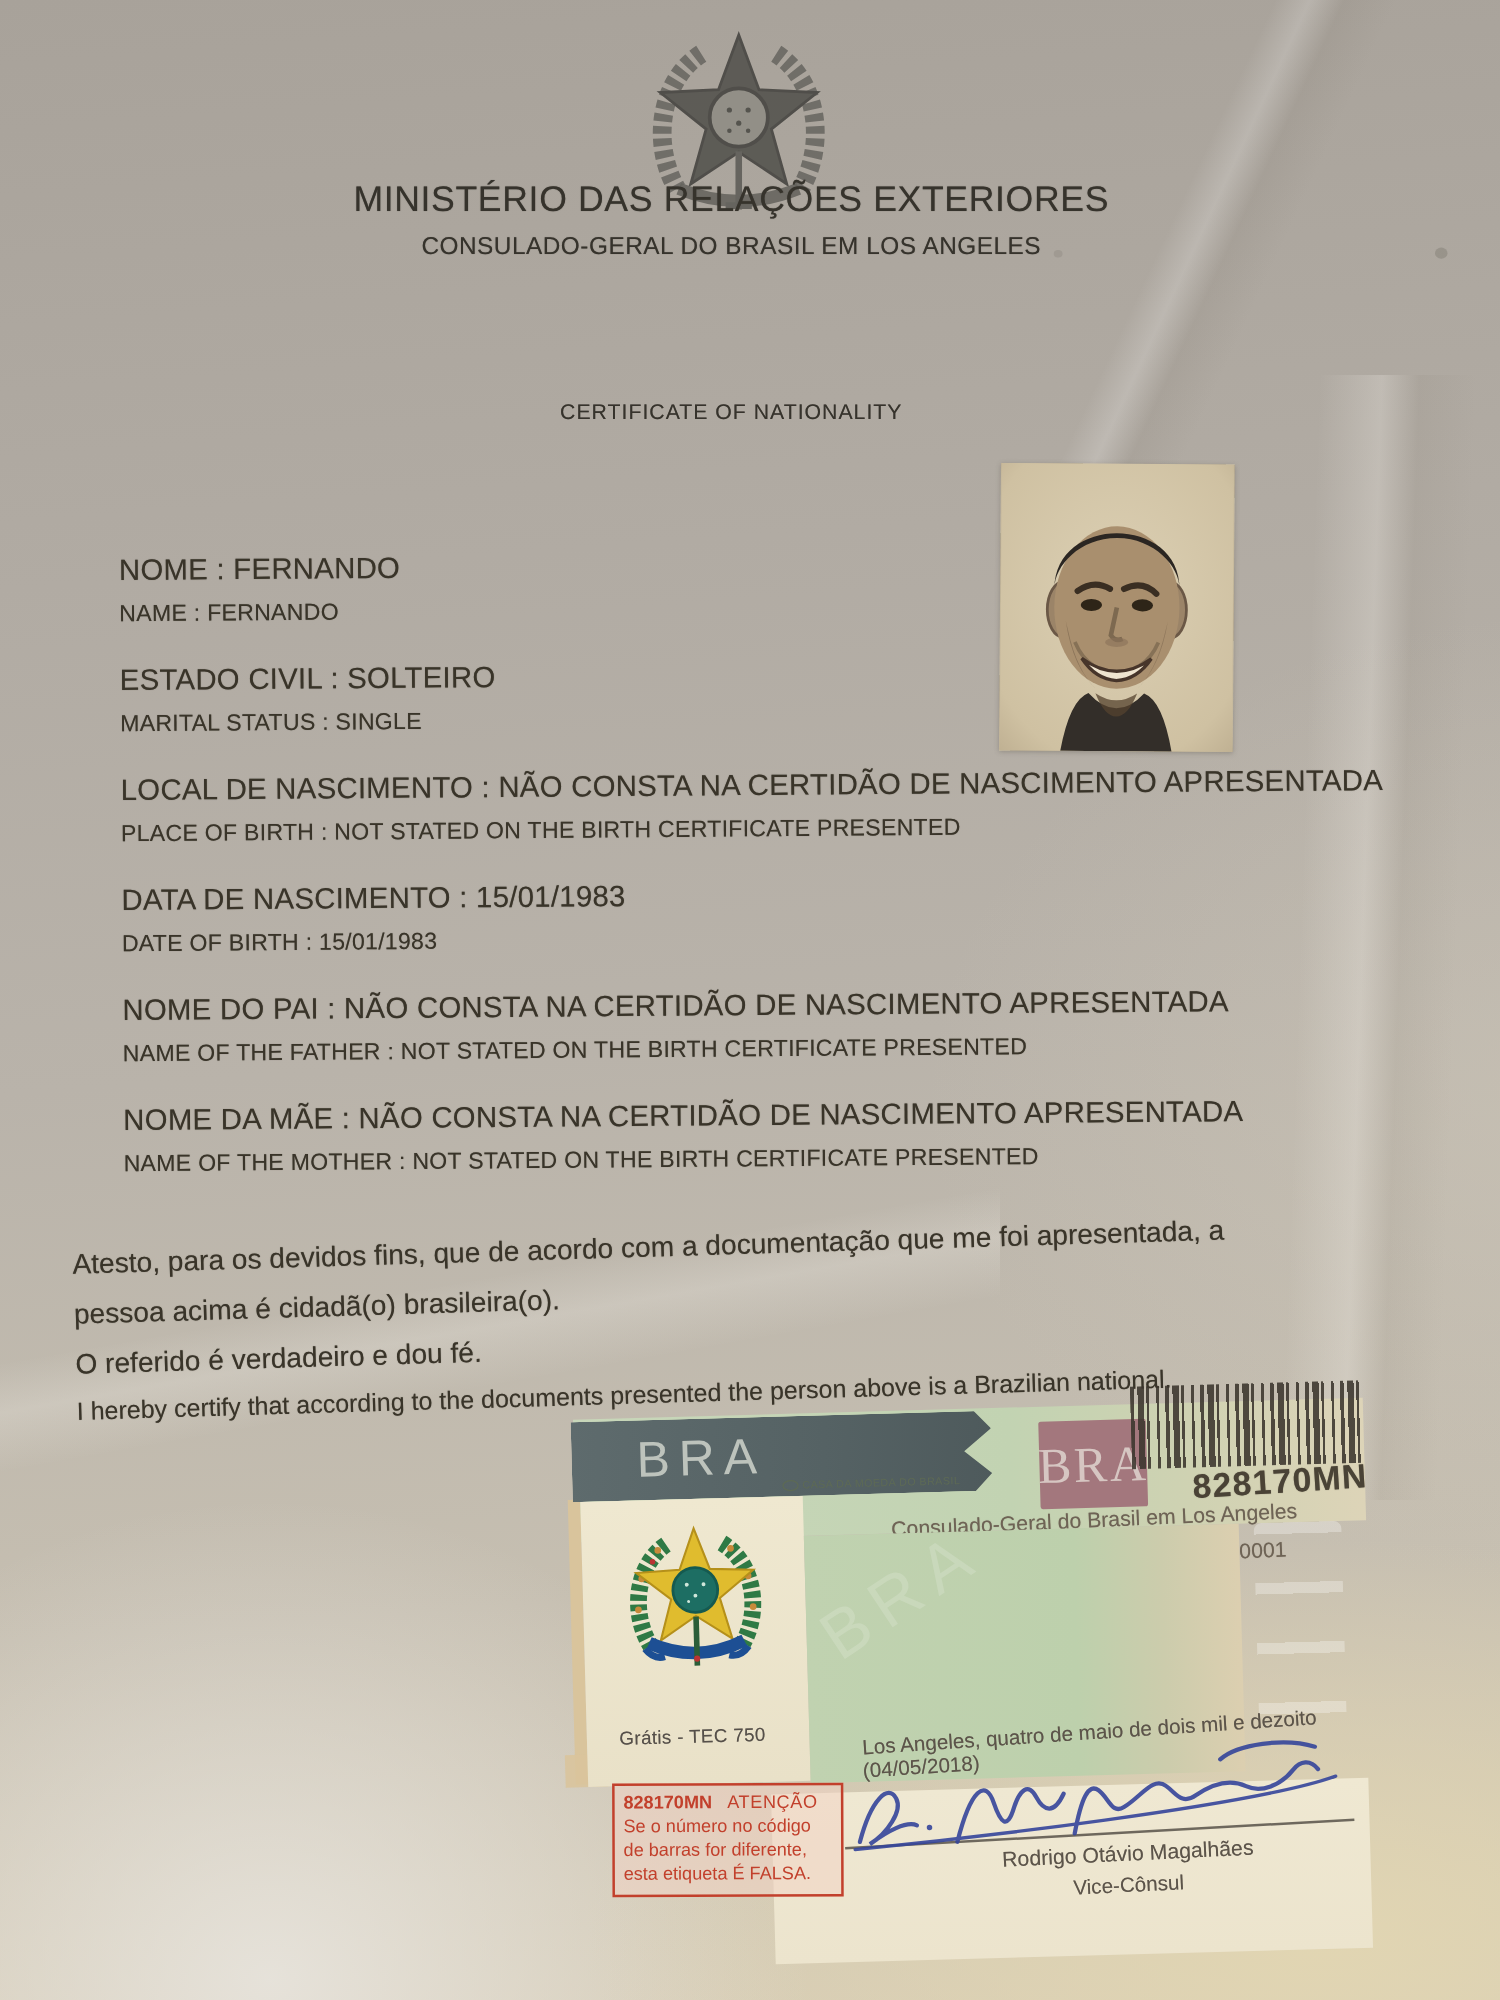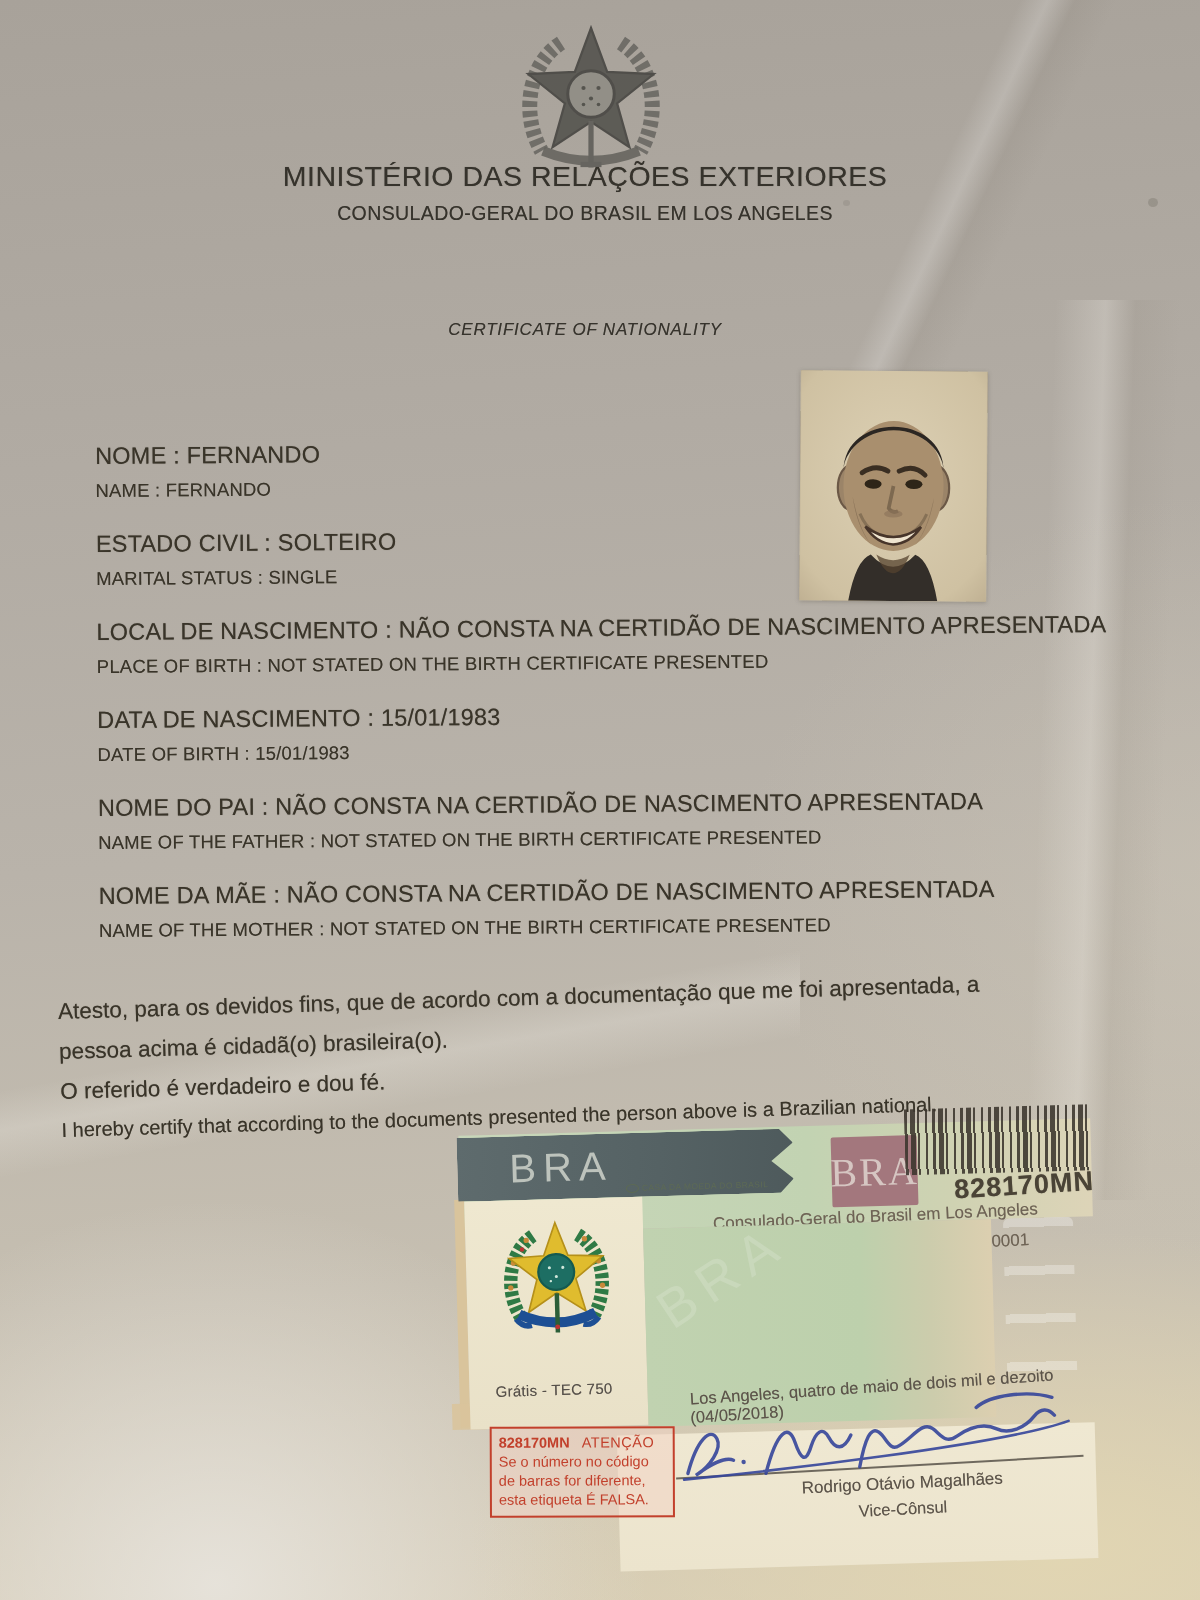--- a/index.html
+++ b/index.html
@@ -23,27 +23,27 @@
   .crease.c2{left:980px;top:300px;width:220px;height:900px;
     background:linear-gradient(92deg,rgba(255,255,255,0) 30%,rgba(245,242,236,.25) 50%,rgba(130,122,110,.10) 62%,rgba(255,255,255,0) 80%);}
   .crease.c3{left:0px;top:930px;width:800px;height:260px;
     background:linear-gradient(170deg,rgba(255,255,255,0) 40%,rgba(248,246,240,.22) 50%,rgba(255,255,255,0) 62%);}
   .speck{position:absolute;border-radius:50%;background:#8d887f;}
 
   
   .crest-top{position:absolute;left:516px;top:22px;width:150px;height:142px;opacity:.88;}
 
   
-  .header{position:absolute;left:0;top:160px;width:1170px;text-align:center;color:#36332c;}
+  .header{position:absolute;left:0;top:144px;width:1170px;text-align:center;color:#36332c;}
   .ministry{font-size:28.5px;letter-spacing:.5px;text-shadow:0 0 .7px rgba(54,50,44,.65);}
   .consulate{font-size:19.5px;margin-top:9px;letter-spacing:.4px;text-shadow:0 0 .6px rgba(54,50,44,.6);}
 
   .doc-title{position:absolute;left:0;top:308px;width:1170px;text-align:center;color:#36332c;}
   .title-pt{font-size:22px;letter-spacing:1px;text-shadow:0 0 .6px rgba(54,50,44,.6);}
-  .title-en{font-size:17px;margin-top:12px;letter-spacing:.8px;text-shadow:0 0 .5px rgba(54,50,44,.55);font-style:italic;}
+  .title-en{font-size:17px;margin-top:12px;letter-spacing:.8px;text-shadow:0 0 .5px rgba(54,50,44,.55);}
 
   
   .photo{
     position:absolute;left:800px;top:371px;width:187px;height:230px;
     background:#d6c9ac;transform:rotate(.4deg);
     box-shadow:0 1px 4px rgba(80,74,64,.35), inset 0 0 14px rgba(120,105,80,.35);
   }
   .photo svg{display:block;width:100%;height:100%;}
 
   

